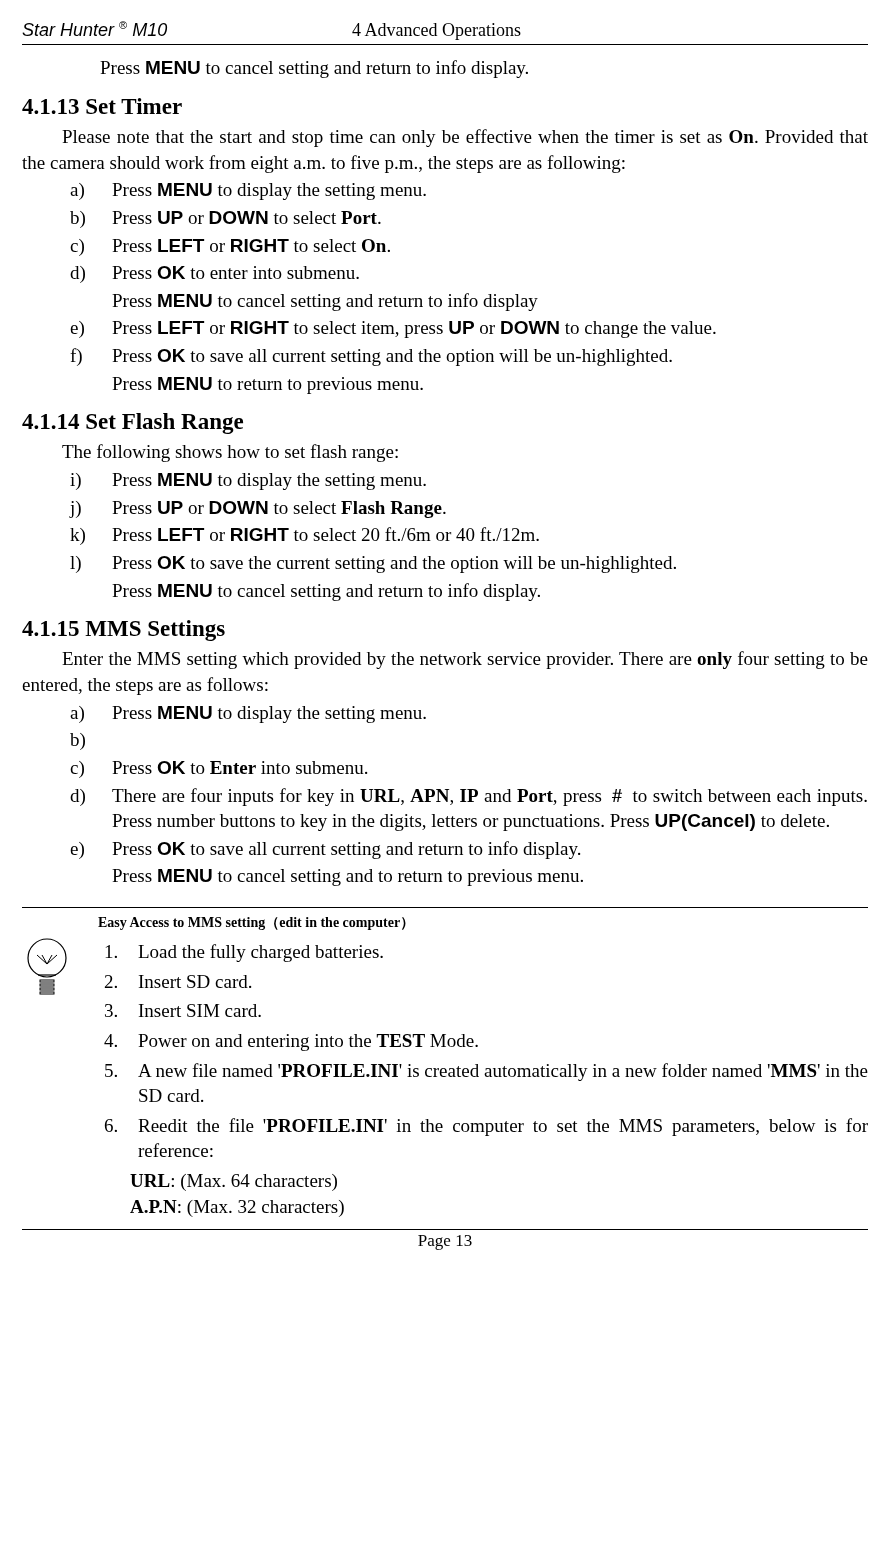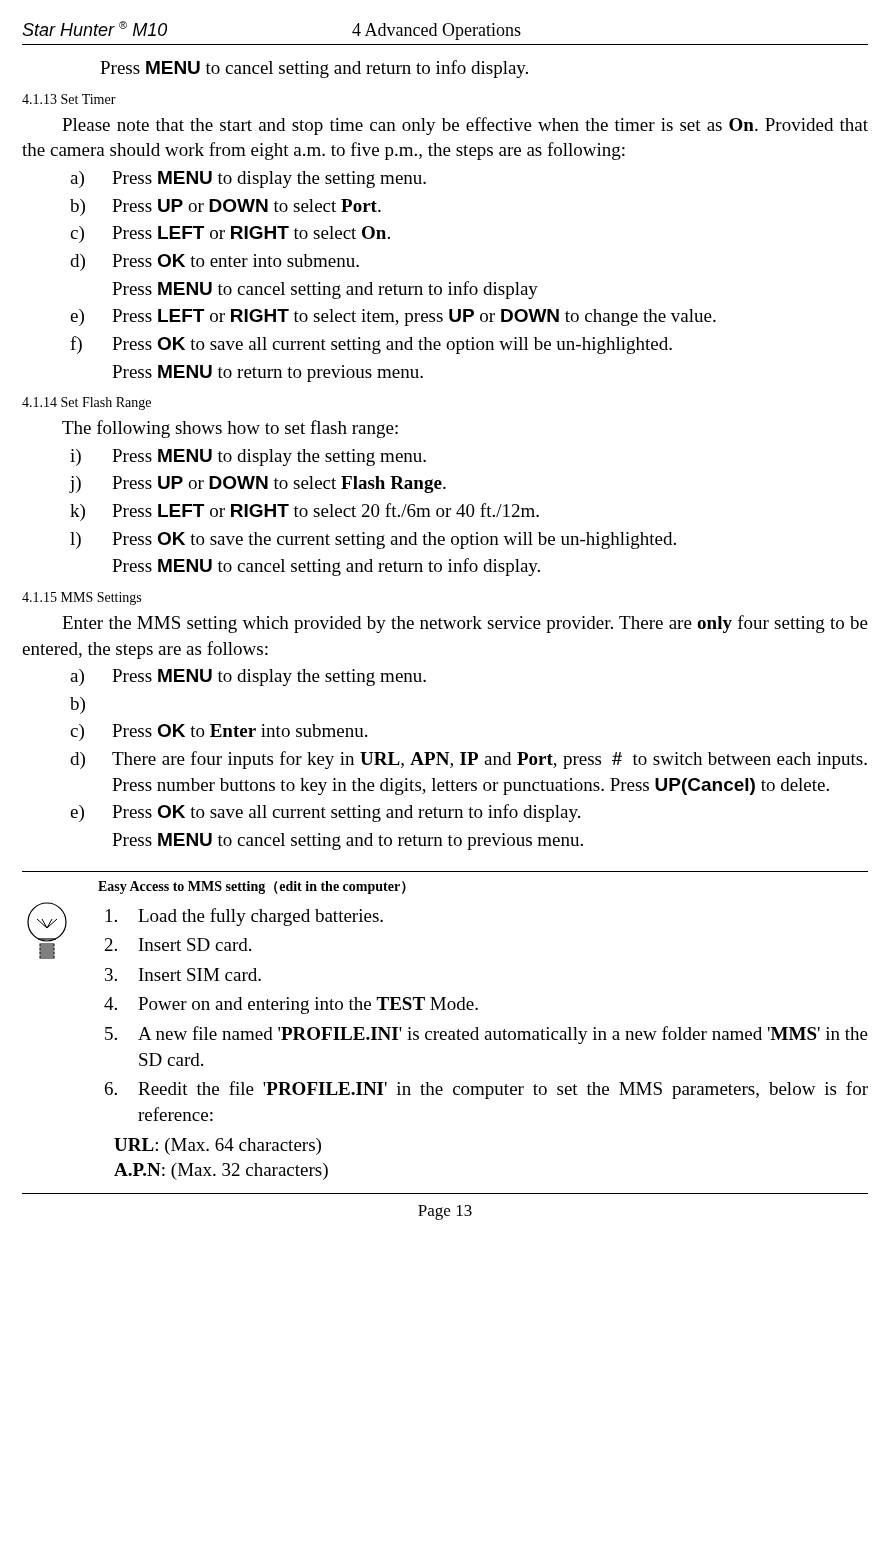--- a/index.html
+++ b/index.html
@@ -31,24 +31,24 @@
     }
     .header-center {
       flex: 1;
       text-align: left;
     }
     .sans {
       font-family: Arial, Helvetica, sans-serif;
       font-weight: bold;
     }
     .section-title {
-      font-weight: normal;
+      font-weight: bold;
       margin-top: 10px;
       margin-bottom: 2px;
-      font-size: 14px;
+      font-size: 23px;
     }
     .para {
       text-align: justify;
       margin: 0 0 2px 0;
     }
     .indent-first {
       text-indent: 40px;
     }
     .indent-first-wide {
       text-indent: 78px;
@@ -99,27 +99,27 @@
     }
     .tip-marker {
       flex: 0 0 34px;
       padding-left: 6px;
     }
     .tip-body {
       flex: 1;
       text-align: justify;
     }
     .tip-sub {
-      margin-left: 16px;
+      margin-left: 32px;
     }
     .footer {
       border-top: 1px solid #000;
       text-align: center;
       font-size: 17px;
-      padding-top: 6px;
+      padding-top: 0;
       margin-top: 10px;
     }
     b { font-weight: bold; }
   </style>
 </head>
 <body>
 
 <div class="header">
   <div class="header-left">
     <span>Star Hunter </span><sup>®</sup> <span>M10</span>

